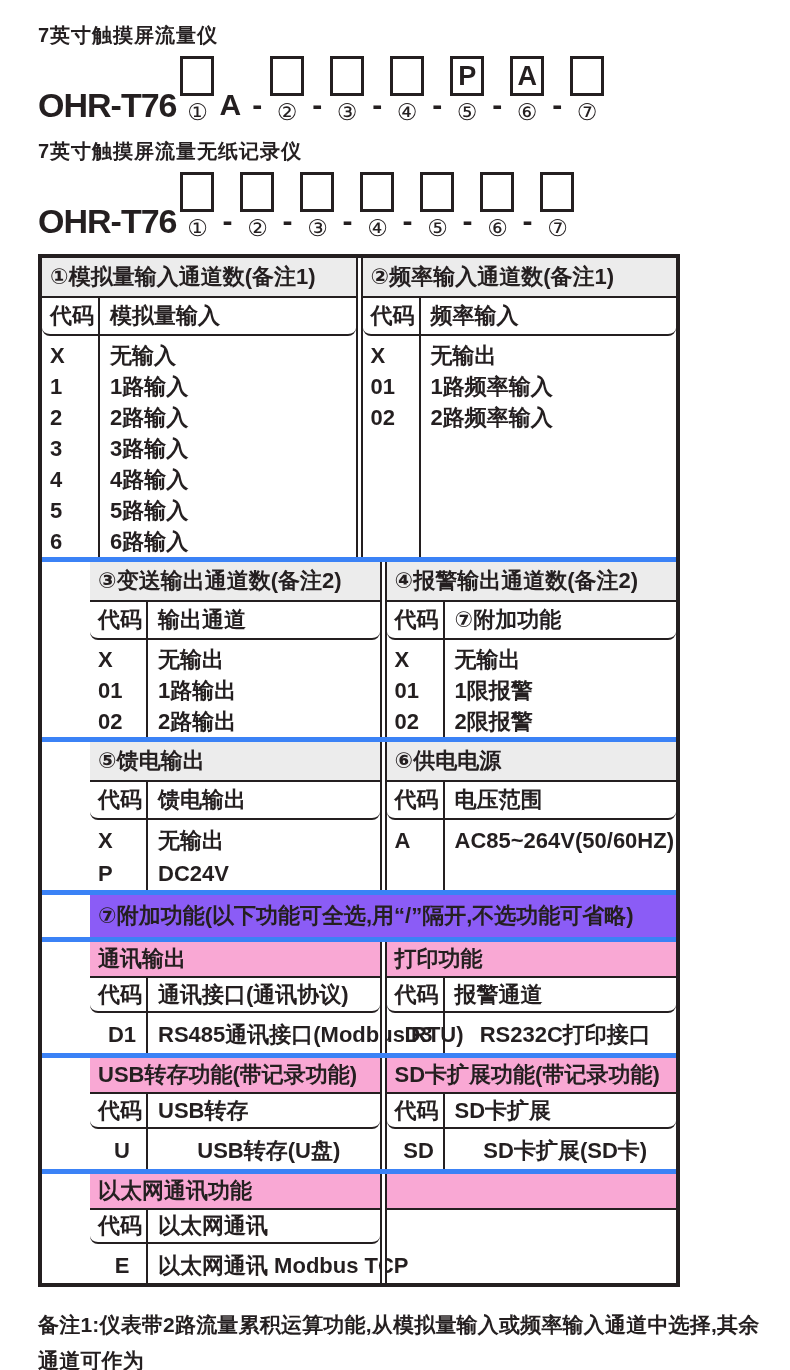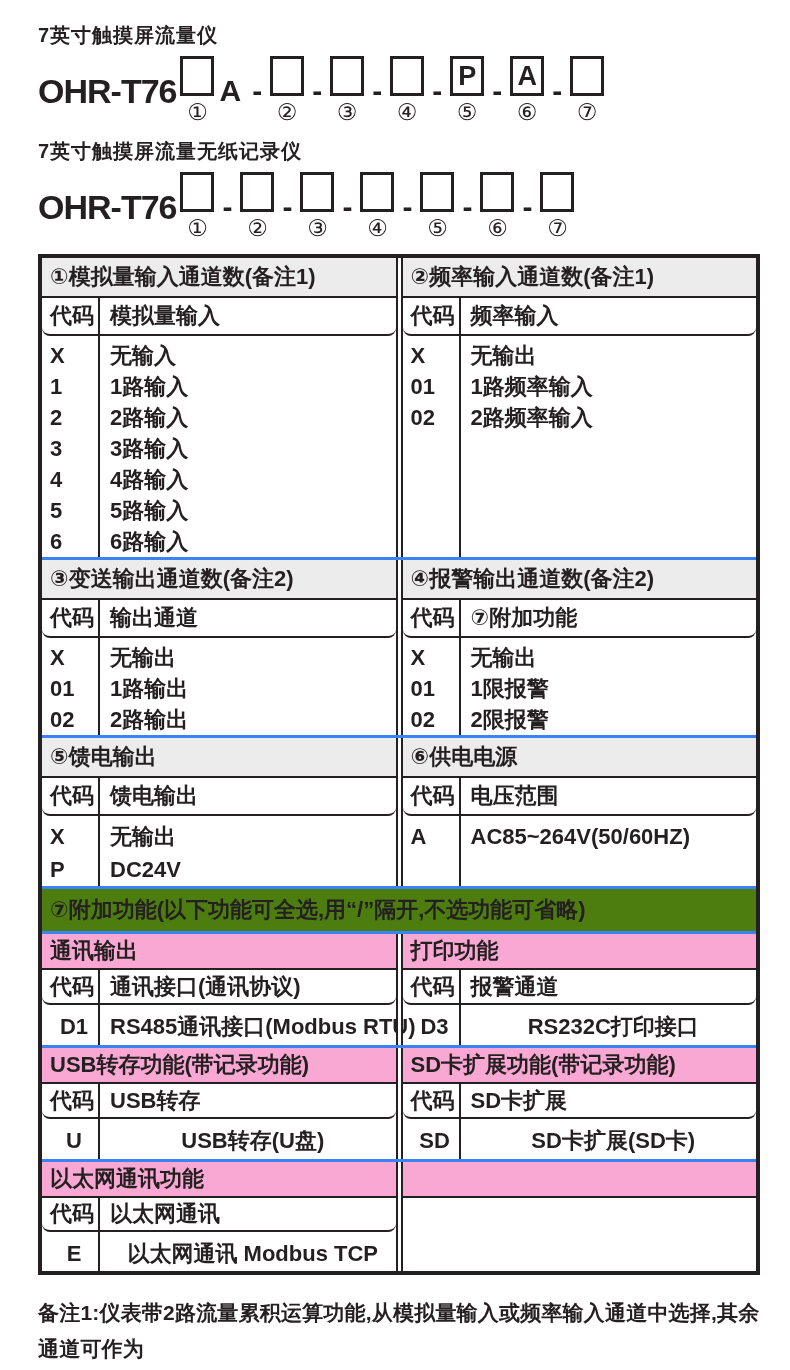--- a/index.html
+++ b/index.html
@@ -6,47 +6,47 @@
   html,body { background:#ffffff; }
   body {
     width:790px; height:1370px; overflow:hidden;
     font-family:"Liberation Sans","DejaVu Sans",sans-serif;
     color:#241f20;
   }
   .page { padding:22px 24px 0 38px; }
 
   
   .title { font-size:20px; font-weight:600; letter-spacing:1px; margin-bottom:7px; }
-  .model-row { display:flex; align-items:center; margin-bottom:13px; }
+  .model-row { display:flex; align-items:flex-end; margin-bottom:13px; }
   .prefix { font-size:34px; font-weight:700; line-height:40px; letter-spacing:-1px; margin-right:4px; }
   .slot { display:inline-flex; flex-direction:column; align-items:center; }
   .box {
     width:34px; height:40px; border:3px solid #241f20;
     display:flex; align-items:center; justify-content:center;
     font-size:27px; font-weight:700;
   }
   .num { margin-top:3px; font-size:23px; line-height:26px; font-weight:400; }
   .dash { font-size:30px; font-weight:700; line-height:40px; padding:0 8px; }
   .letter { font-size:30px; font-weight:700; line-height:40px; padding:0 3px 0 5px; }
 
   
-  .spec-table { width:722px; border:4px solid #241f20; margin-top:6px; }
+  .spec-table { width:642px; border:4px solid #241f20; margin-top:6px; }
   .sec { display:flex; }
-  .sec + .sec { border-top:3px solid #3b82f6; }
+  .sec + .sec { border-top:5px solid #3b82f6;padding-left:48px; }
   .half { flex:1; display:flex; flex-direction:column; min-width:0; }
   .middiv { flex:0 0 7px; border-left:2px solid #241f20; border-right:2px solid #241f20; background:#fff; }
 
   .band {
     height:40px; display:flex; align-items:center; padding-left:8px;
     font-size:22px; font-weight:700; white-space:nowrap;
     border-bottom:2px solid #241f20;
   }
   .band.gray { background:#ececec; }
   .band.white { height:36px; background:#f9a8d4; }
-  .band.full { height:42px; border-bottom:0; background:#4d7c0f; flex:1; }
+  .band.full { height:42px; border-bottom:0; background:#8b5cf6; flex:1; }
 
   .subrow { display:flex; height:38px; border-bottom:2px solid #241f20; font-size:22px; font-weight:700;border-radius:8px; }
   .codehead { flex:0 0 58px; border-right:2px solid #241f20; display:flex; align-items:center; padding-left:8px; }
   .deschead { flex:1; display:flex; align-items:center; padding-left:10px; white-space:nowrap; }
 
   .bodyrow { flex:1; display:flex; font-size:22px; font-weight:700; }
   .codecol { flex:0 0 58px; border-right:2px solid #241f20; padding:4px 0 0 8px; }
   .desccol { flex:1; padding:4px 0 0 10px; white-space:nowrap; }
   .line { line-height:31px; }
 

